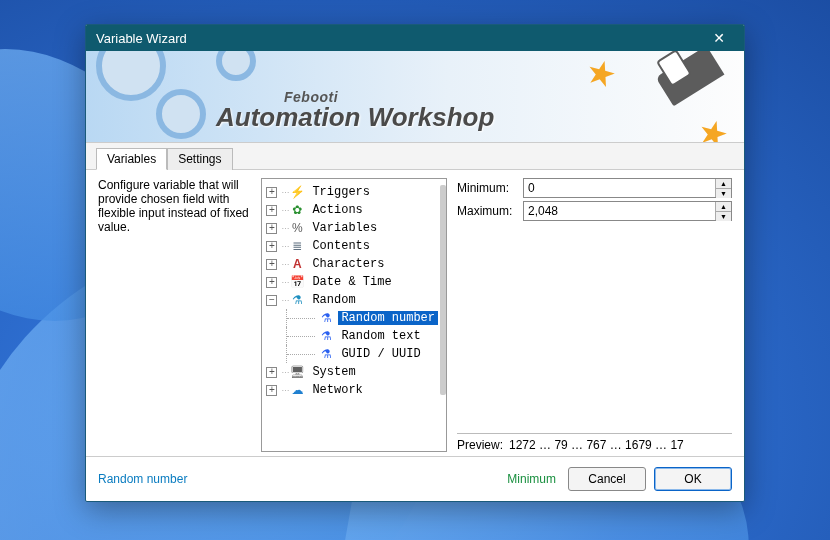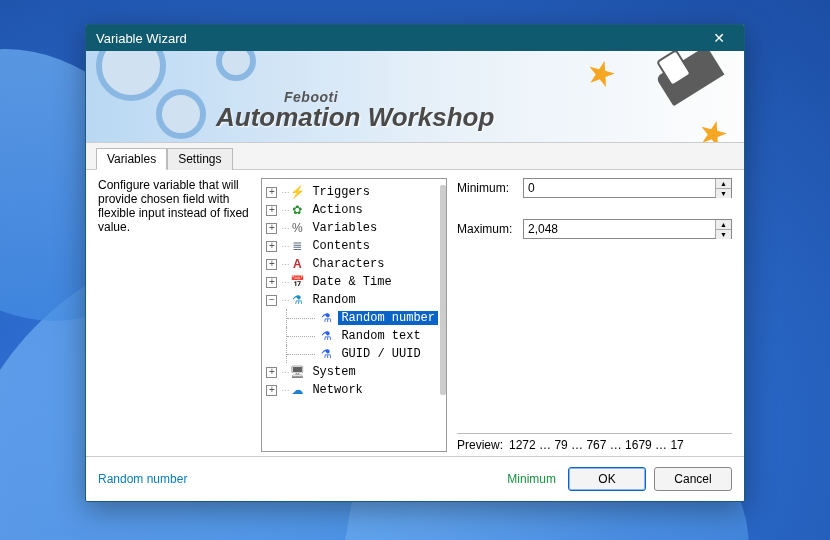--- a/index.html
+++ b/index.html
@@ -230,21 +230,21 @@
     border-top: 1px dotted #aaa;
   }
   .rightpane {
     width: 275px;
     display: flex;
     flex-direction: column;
   }
   .fields {
     display: grid;
     grid-template-columns: 60px 1fr;
-    gap: 21px 6px;
+    gap: 3px 6px;
     align-items: center;
   }
   .fields label { text-align: left; }
   .numbox {
     display: flex;
     border: 1px solid #888;
     height: 20px;
   }
   .numbox input {
     flex: 1;
@@ -464,17 +464,17 @@
           <span>Preview:</span>
           <span>1272 … 79 … 767 … 1679 … 17</span>
         </div>
       </div>
     </div>
   </div>
 
   <div class="footer">
     <span class="status">Random number</span>
     <span class="adjust">Minimum</span>
+    <button class="btn">Cancel</button>
     <button class="btn primary">OK</button>
-    <button class="btn">Cancel</button>
   </div>
 
 </div>
 
 </body></html>

